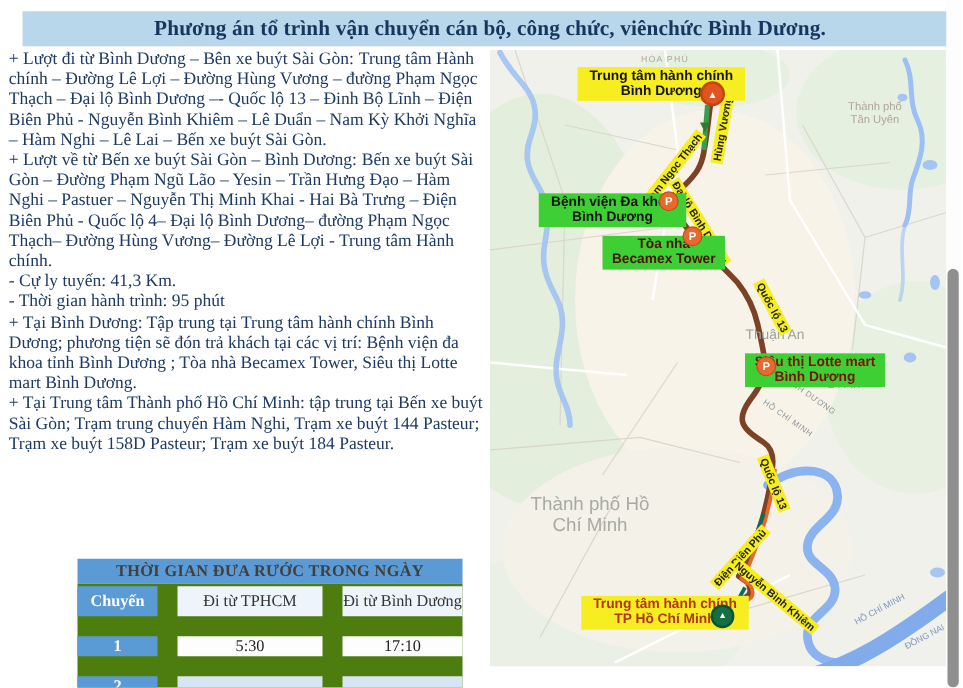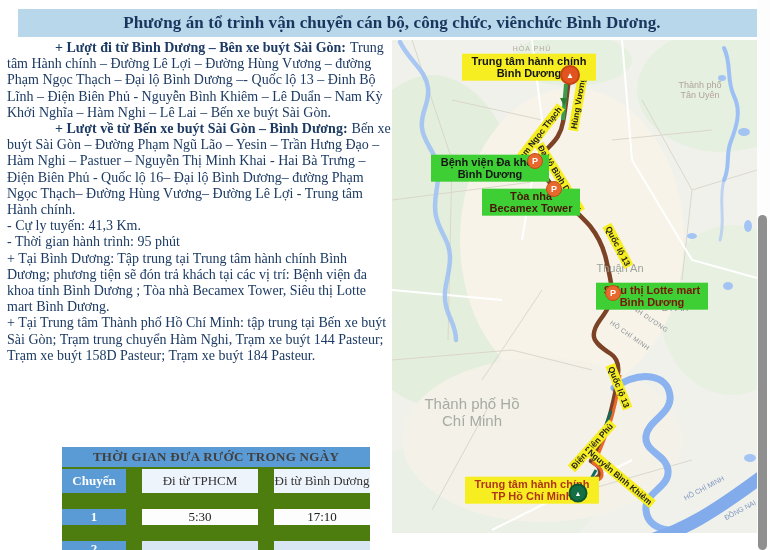--- a/index.html
+++ b/index.html
@@ -8,21 +8,21 @@
 
   
   .title-bar{position:absolute;left:18px;top:9px;width:748px;height:28px;
     background:#b9d7ea;display:flex;align-items:center;justify-content:center;}
   .title-bar span{font-weight:bold;font-size:17px;color:#17365d;letter-spacing:.1px;}
 
   
   .desc{position:absolute;left:7px;top:40px;width:384px;font-size:14px;line-height:16.2px;
     color:#1c3a63;}
   .desc p{margin:0;}
-  .desc .b{font-weight:bold;margin-right:4px;margin-left:48px;}
+  .desc .b{font-weight:normal;margin-right:4px;}
 
   
   .tbl{position:absolute;left:62px;top:447px;width:308px;font-family:"Liberation Serif",serif;}
   .tbl-title{background:#5b9bd5;color:#404040;font-weight:bold;font-size:13px;text-align:center;
     height:20px;line-height:20px;letter-spacing:.3px;}
   .tbl-grid{display:grid;grid-template-columns:64px 1fr 96px;gap:16px;background:#4d7c0f;padding-top:2px;}
   .tbl-grid div{display:flex;align-items:center;justify-content:center;font-size:13px;}
   .th0{background:#5b9bd5;color:#fff;font-weight:bold;height:24px;}
   .th{background:#eef4fb;color:#333;height:24px;}
   .c0{background:#5b9bd5;color:#fff;font-weight:bold;height:16px;}
@@ -55,21 +55,21 @@
 </style>
 </head>
 <body>
 
 <div class="title-bar">
   <span>Phương án tổ trình vận chuyển cán bộ, công chức, viênchức Bình Dương.</span>
 </div>
 
 <div class="desc">
   <p><span class="b">+ Lượt đi từ Bình Dương – Bên xe buýt Sài Gòn:</span><span>Trung tâm Hành chính – Đường Lê Lợi – Đường Hùng Vương – đường Phạm Ngọc Thạch – Đại lộ Bình Dương –- Quốc lộ 13 – Đinh Bộ Lĩnh – Điện Biên Phủ - Nguyễn Bình Khiêm – Lê Duẩn – Nam Kỳ Khởi Nghĩa  – Hàm Nghi – Lê Lai – Bến xe buýt Sài Gòn.</span></p>
-  <p><span class="b">+ Lượt về từ Bến xe buýt Sài Gòn – Bình Dương:</span><span>Bến xe buýt Sài Gòn – Đường Phạm Ngũ Lão – Yesin – Trần Hưng Đạo – Hàm Nghi – Pastuer – Nguyễn Thị Minh Khai - Hai Bà Trưng – Điện Biên Phủ - Quốc lộ 16– Đại lộ Bình Dương– đường Phạm Ngọc Thạch– Đường Hùng Vương– Đường Lê Lợi - Trung tâm Hành chính.</span></p>
+  <p><span class="b">+ Lượt về từ Bến xe buýt Sài Gòn – Bình Dương:</span><span>Bến xe buýt Sài Gòn – Đường Phạm Ngũ Lão – Yesin – Trần Hưng Đạo – Hàm Nghi – Pastuer – Nguyễn Thị Minh Khai - Hai Bà Trưng – Điện Biên Phủ - Quốc lộ 4– Đại lộ Bình Dương– đường Phạm Ngọc Thạch– Đường Hùng Vương– Đường Lê Lợi - Trung tâm Hành chính.</span></p>
   <p>- Cự ly tuyến: 41,3 Km.</p>
   <p>- Thời gian hành trình: 95 phút</p>
   <p>+ Tại Bình Dương: Tập trung tại Trung tâm hành chính Bình Dương; phương tiện sẽ đón trả khách tại các vị trí: Bệnh viện đa khoa tỉnh Bình Dương ; Tòa nhà Becamex Tower, Siêu thị Lotte mart Bình Dương.</p>
   <p>+ Tại Trung tâm Thành phố Hồ Chí Minh: tập trung tại Bến xe buýt Sài Gòn; Trạm trung chuyển Hàm Nghi, Trạm xe buýt 144 Pasteur; Trạm xe buýt 158D Pasteur; Trạm xe buýt 184 Pasteur.</p>
 </div>
 
 <div class="tbl">
   <div class="tbl-title">THỜI GIAN ĐƯA RƯỚC TRONG NGÀY</div>
   <div class="tbl-grid">
     <div class="th0">Chuyến</div>

